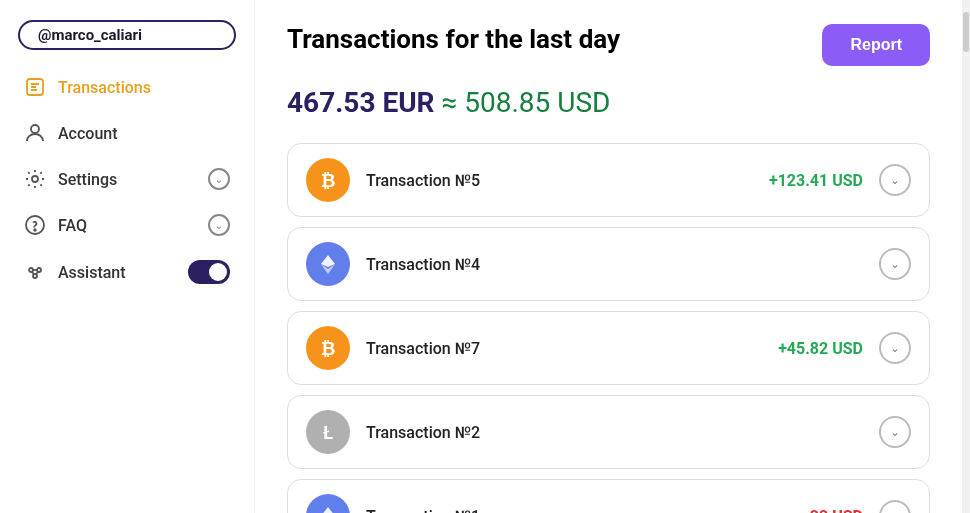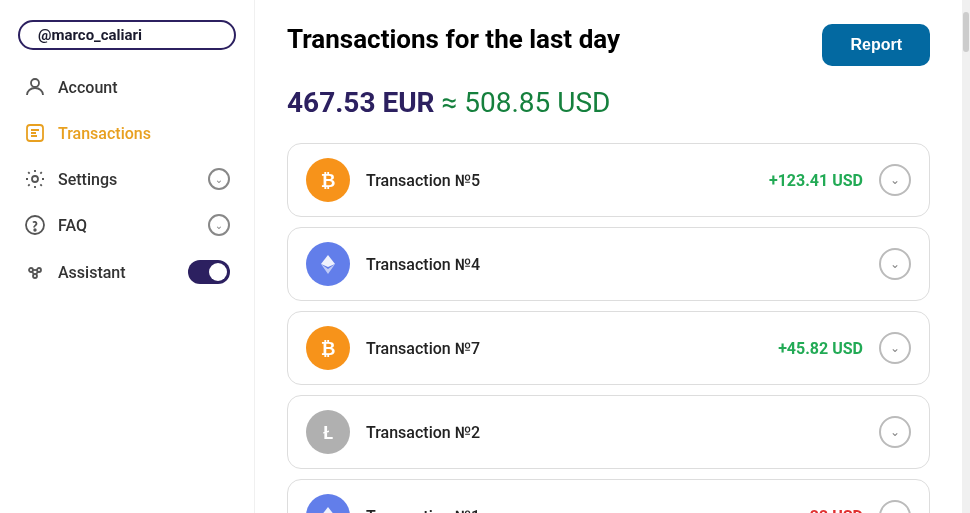--- a/index.html
+++ b/index.html
@@ -230,21 +230,21 @@
     }
 
     .main-header {
       display: flex;
       align-items: flex-start;
       justify-content: space-between;
       margin-bottom: 16px;
     }
 
     .report-button {
-      background: #0369a1;
+      background: #8b5cf6;
       color: #fff;
       border: none;
       border-radius: 10px;
       padding: 12px 28px;
       font-size: 16px;
       font-weight: 600;
       cursor: pointer;
       white-space: nowrap;
     }
 
@@ -254,38 +254,38 @@
     }
   </style>
 </head>
 <body>
 
 <nav class="sidebar">
   <div class="user-badge">
     <span>@marco_caliari</span>
   </div>
 
+  <div class="nav-item active">
+    <span class="icon">
+      <svg width="22" height="22" viewBox="0 0 22 22" fill="none" stroke="#e8a020" stroke-width="1.8">
+        <rect x="3" y="3" width="16" height="16" rx="3"></rect>
+        <path d="M7 8h8M7 11h5M7 14h6"></path>
+      </svg>
+    </span>
+    <span style="color:#e8a020">Transactions</span>
+  </div>
+
   <div class="nav-item">
     <span class="icon">
       <svg width="22" height="22" viewBox="0 0 22 22" fill="none" stroke="#555" stroke-width="1.8">
         <circle cx="11" cy="7" r="4"></circle>
         <path d="M3 19c0-4 3.6-7 8-7s8 3 8 7"></path>
       </svg>
     </span>
     <span>Account</span>
-  </div>
-
-  <div class="nav-item active">
-    <span class="icon">
-      <svg width="22" height="22" viewBox="0 0 22 22" fill="none" stroke="#e8a020" stroke-width="1.8">
-        <rect x="3" y="3" width="16" height="16" rx="3"></rect>
-        <path d="M7 8h8M7 11h5M7 14h6"></path>
-      </svg>
-    </span>
-    <span style="color:#e8a020">Transactions</span>
   </div>
 
   <div class="nav-item">
     <span class="icon">
       <svg width="22" height="22" viewBox="0 0 22 22" fill="none" stroke="#555" stroke-width="1.8">
         <circle cx="11" cy="11" r="3"></circle>
         <path d="M11 2v2M11 18v2M2 11h2M18 11h2M4.22 4.22l1.42 1.42M16.36 16.36l1.42 1.42M4.22 17.78l1.42-1.42M16.36 5.64l1.42-1.42"></path>
       </svg>
     </span>
     <span>Settings</span>

